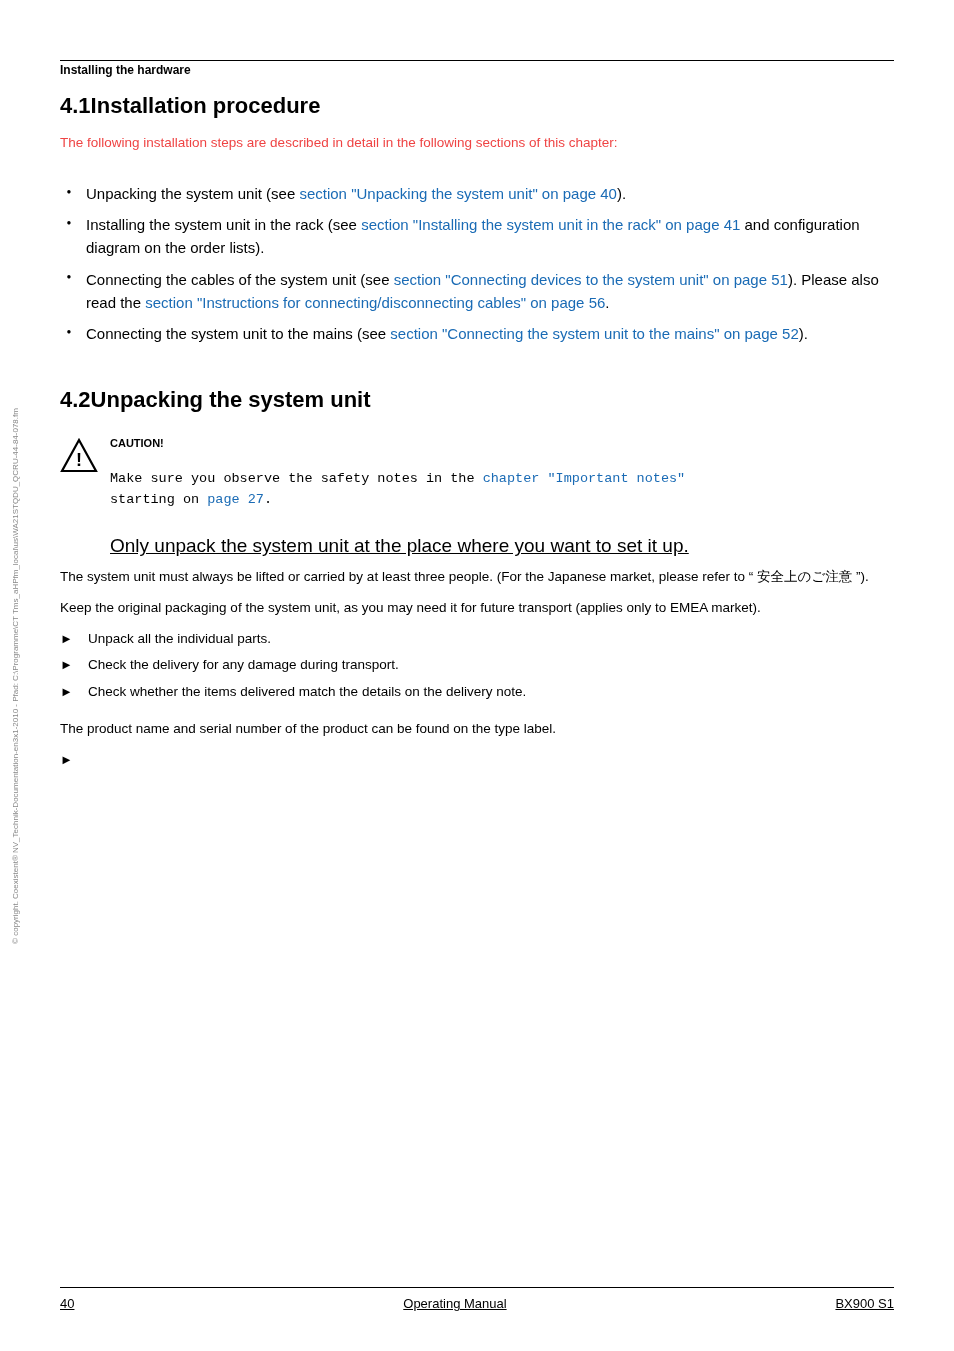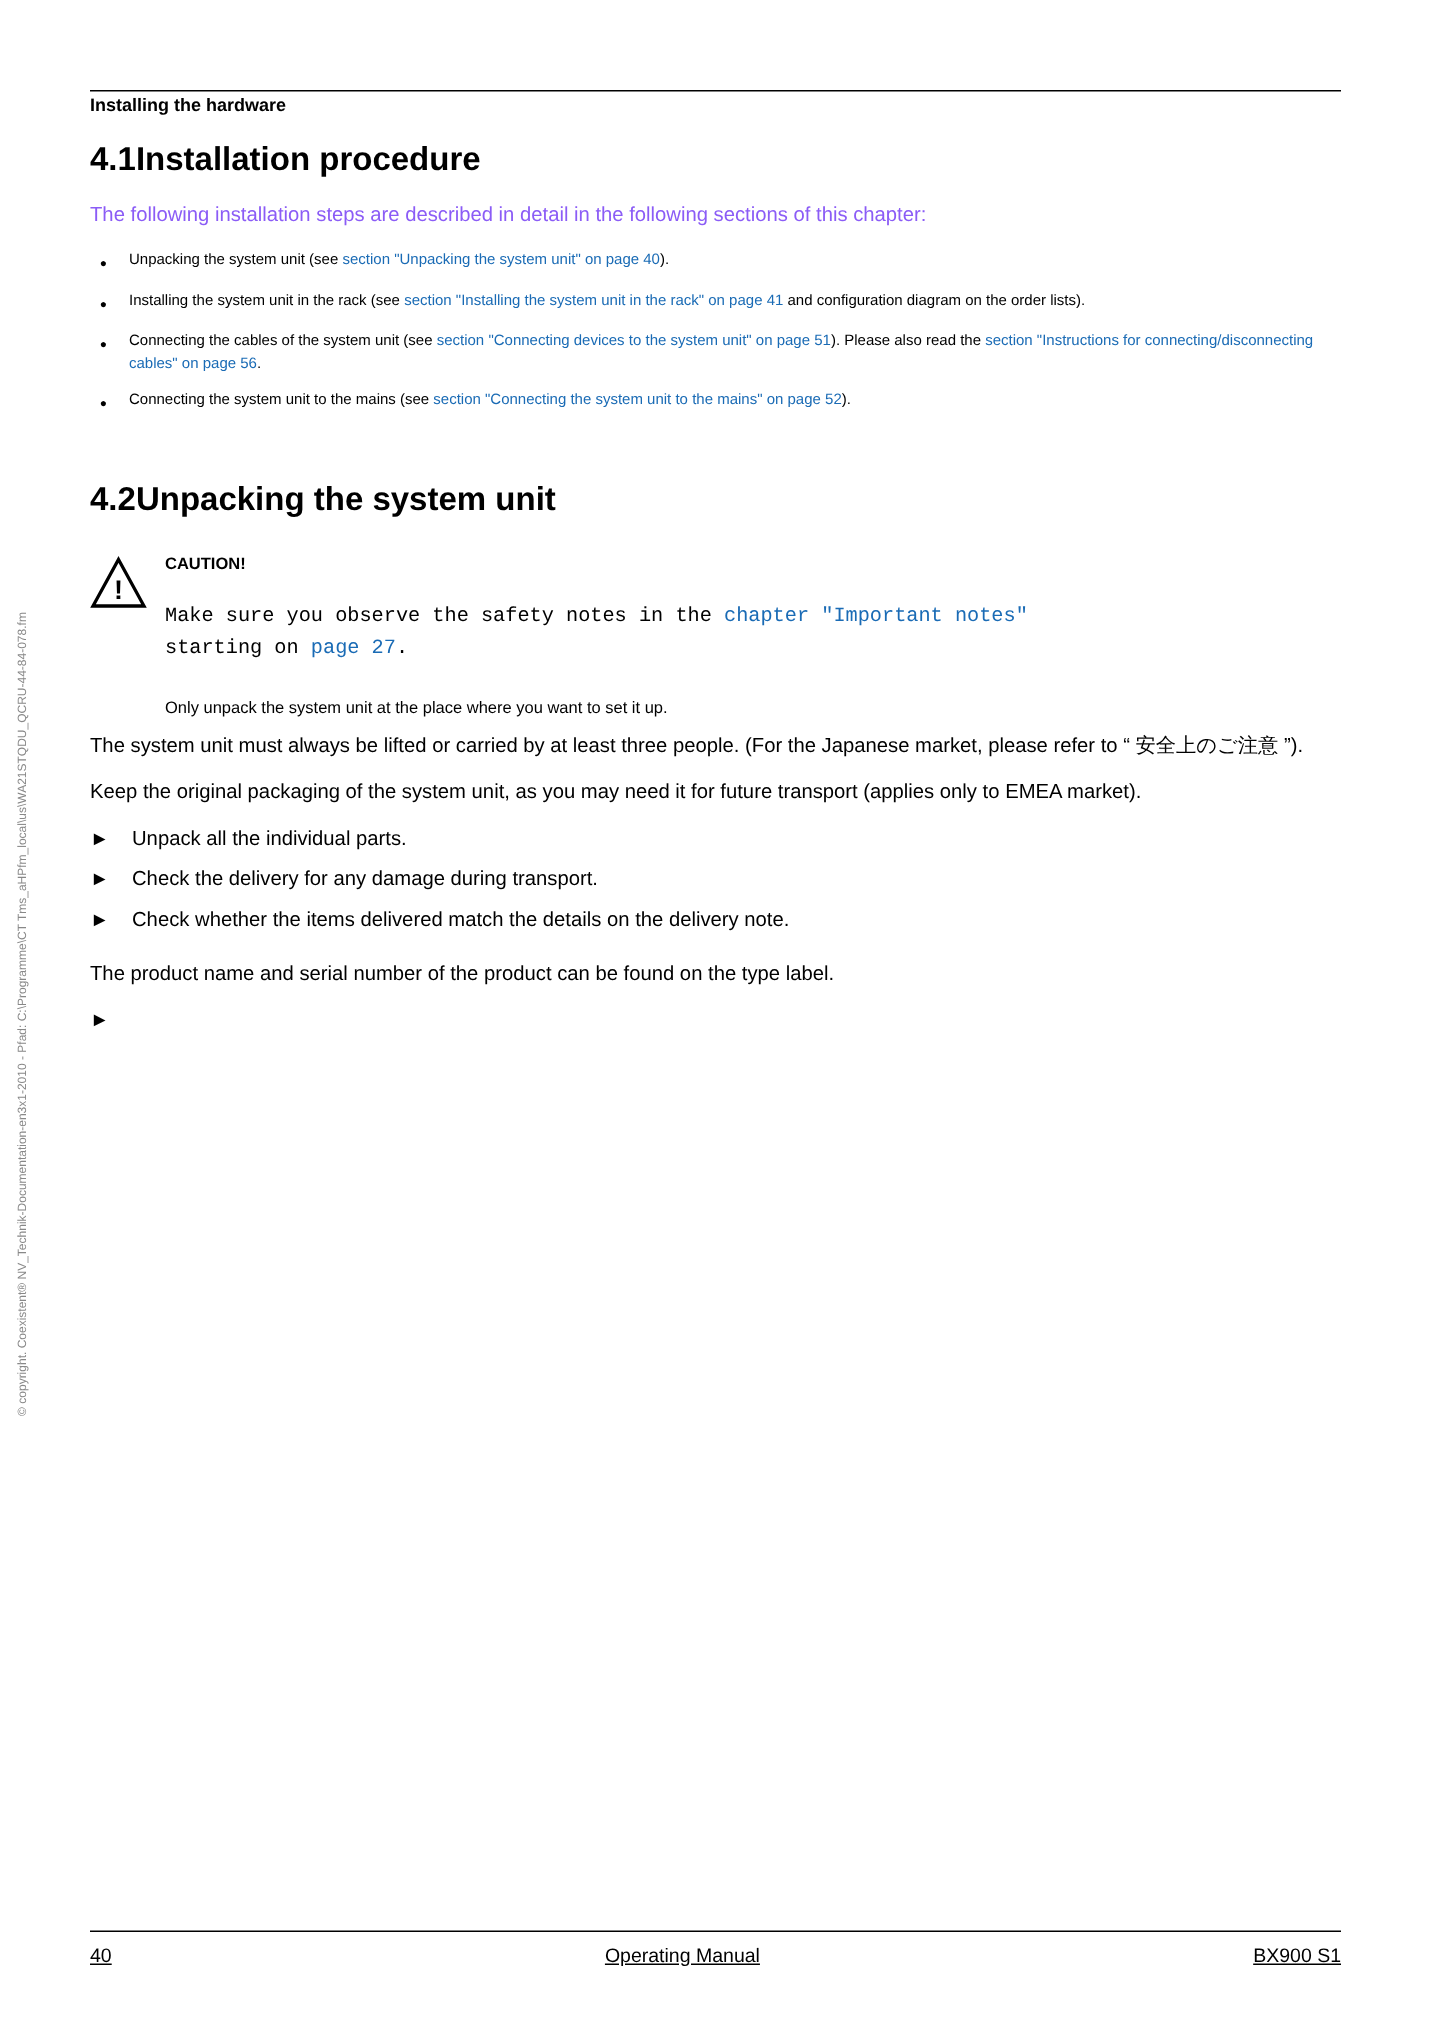--- a/index.html
+++ b/index.html
@@ -73,35 +73,35 @@
     }
 
     h2 .section-num {
       font-size: 22px;
       font-weight: bold;
     }
 
     .intro-text {
       font-size: 13.5px;
       line-height: 1.55;
-      margin-bottom: 12px;
-      color: #8b5cf6;
+      margin-bottom: 28px;
+      color: #ef4444;
     }
 
     .bullet-list {
       list-style: none;
       margin: 0 0 10px 0;
       padding: 0;
     }
 
     .bullet-list li {
       display: flex;
       align-items: flex-start;
       margin-bottom: 8px;
-      font-size: 10px;
+      font-size: 15px;
       line-height: 1.55;
       color: #000;
     }
 
     .bullet-list li .bullet-dot {
       width: 18px;
       height: 18px;
       min-width: 18px;
       margin-right: 8px;
       margin-top: 1px;
@@ -156,25 +156,26 @@
 
     .caution-text {
       font-size: 13.5px;
       line-height: 1.55;
       color: #000;
       font-family: Liberation Mono, monospace;
     }
 
     .caution-indent {
       margin-left: 0;
-      font-size: 11px;
+      font-size: 19px;
       line-height: 1.55;
       margin-top: 6px;
       margin-bottom: 6px;
       padding-left: 50px;
+      text-decoration: underline;
     }
 
     .arrow-list {
       list-style: none;
       margin: 0 0 10px 0;
       padding: 0;
     }
 
     .arrow-list li {
       display: flex;

